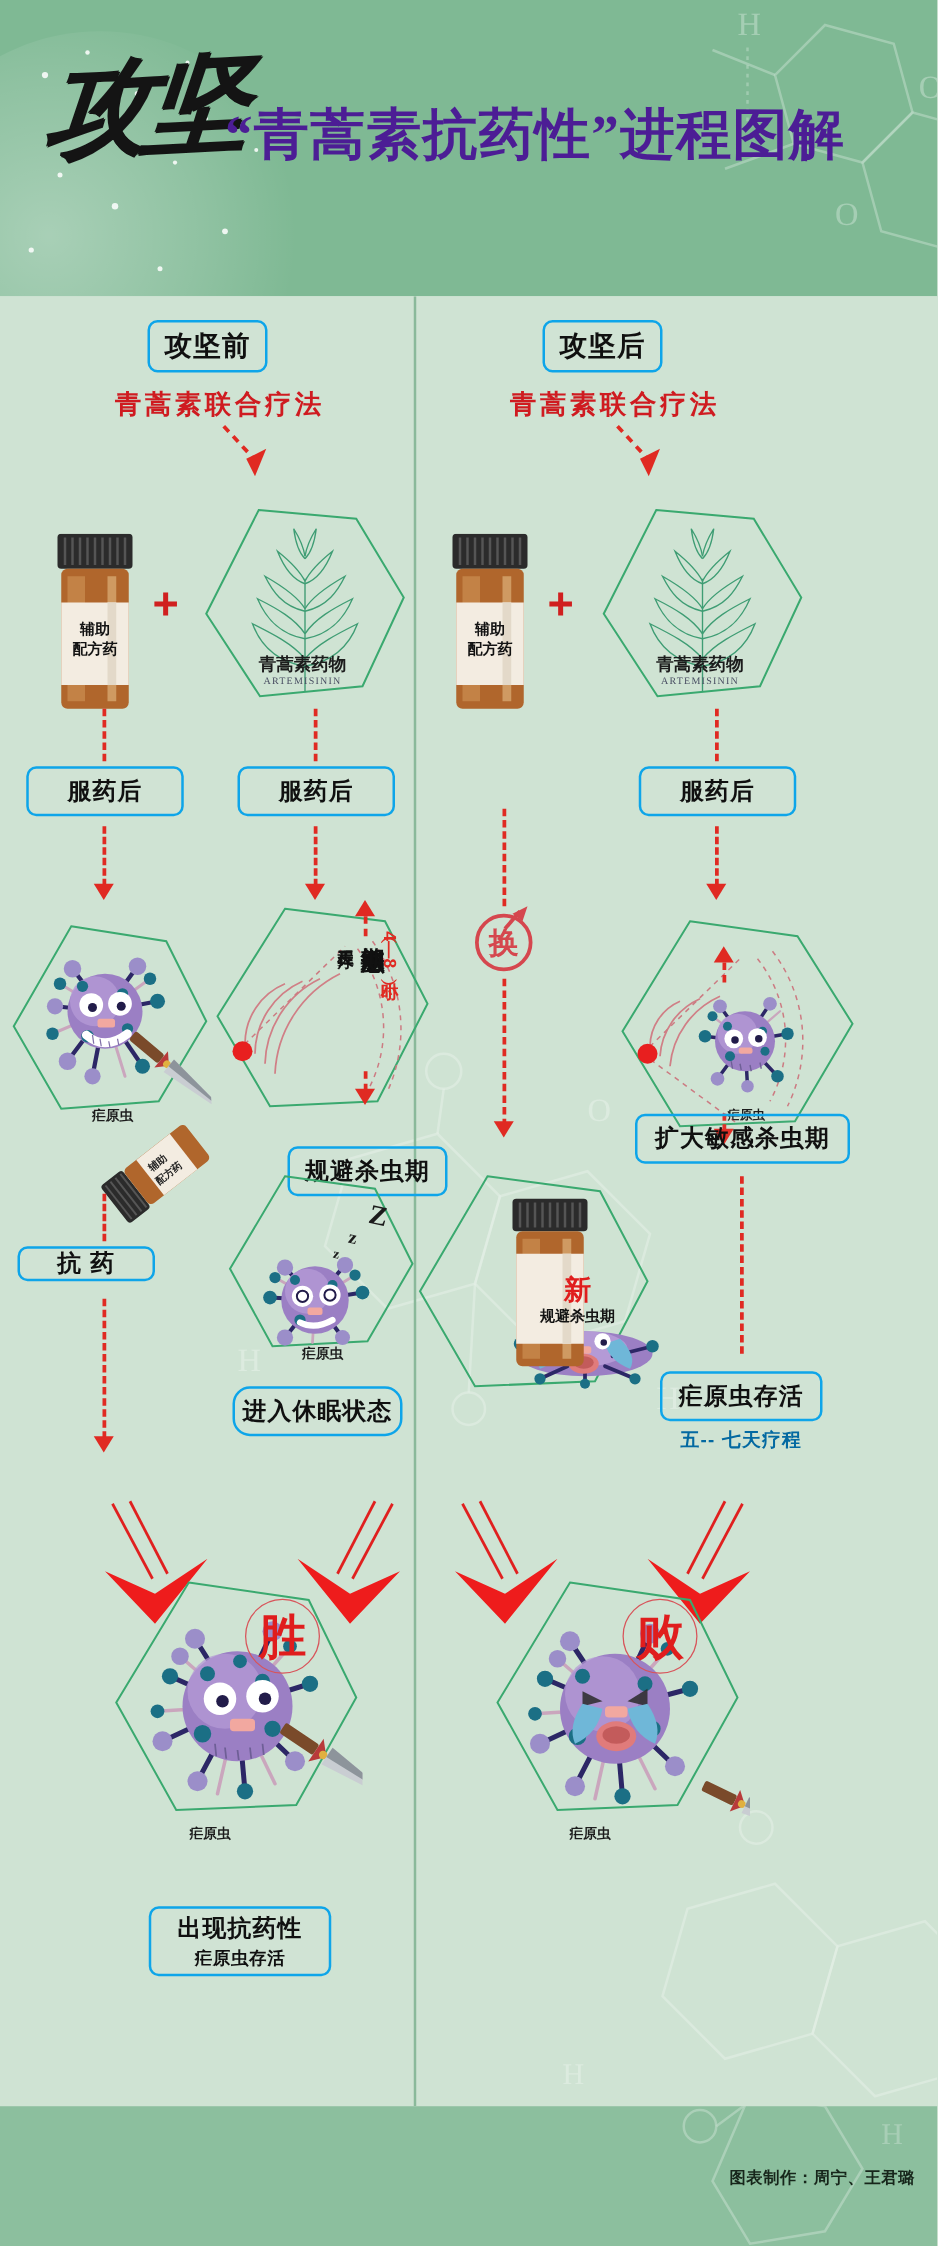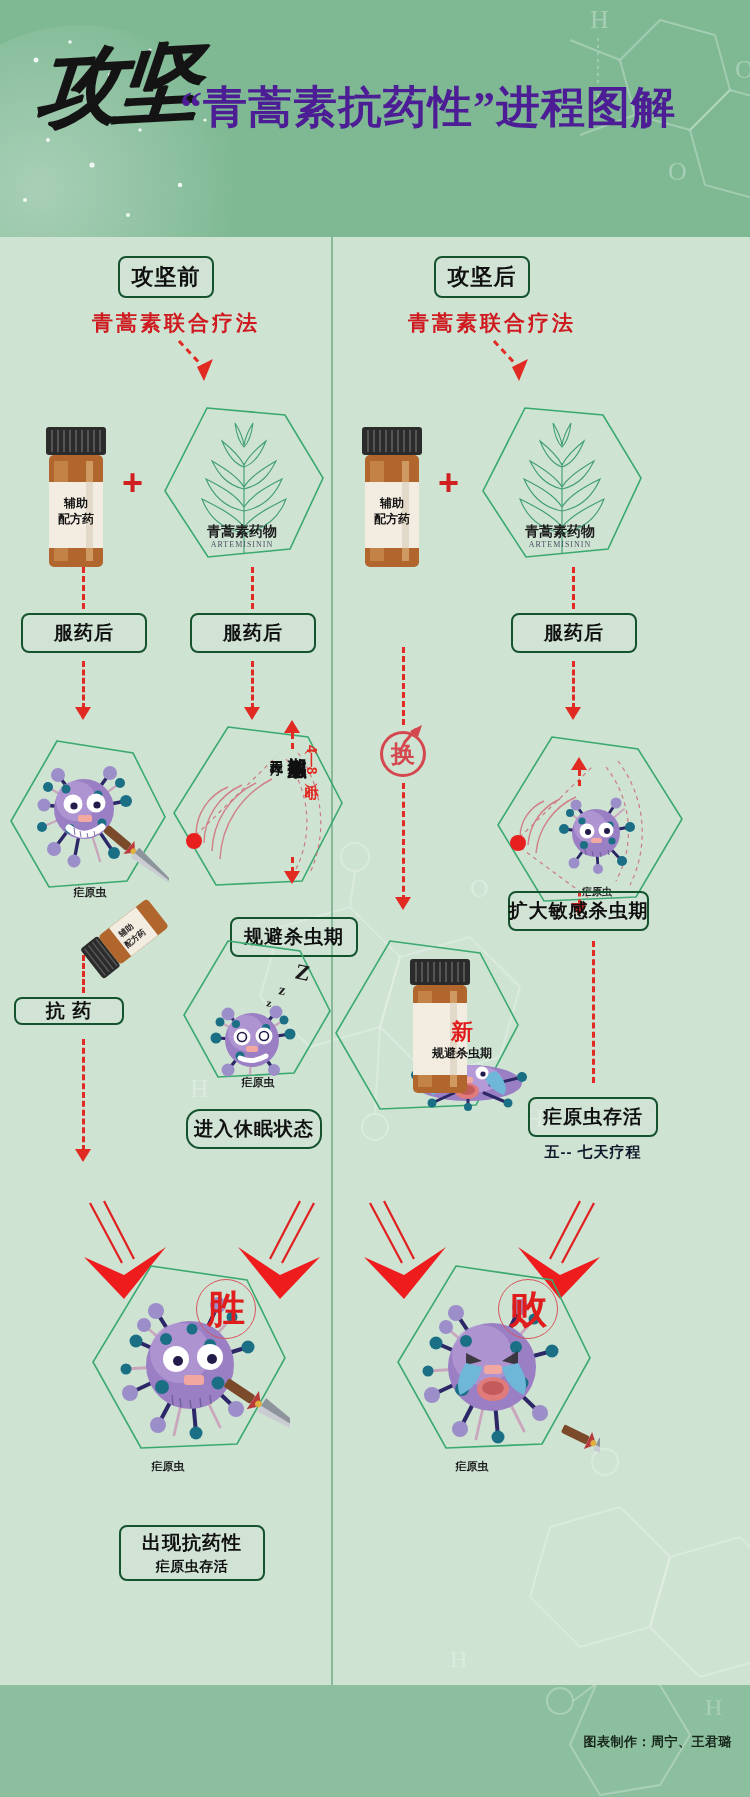--- a/index.html
+++ b/index.html
@@ -63,41 +63,41 @@
   }
   .divider {
     position: absolute; left: 331px; top: 0; width: 2px; height: 1448px;
     background: #8ab99a;
   }
   .bg-watermark { position: absolute; opacity: .45; pointer-events: none; }
 
   
   .lbl-box {
     position: absolute;
-    border: 2px solid #14532d; border-radius: 8px;
+    border: 2px solid #0ea5e9; border-radius: 8px;
     background: rgba(255,255,255,0.03);
     display: flex; flex-direction: column;
     align-items: center; justify-content: center;
     color: #101010; font-weight: bold;
     padding: 3px 26px;
     text-align: center;
     white-space: nowrap;
   }
   .lbl-box .l1 { font-size: 19px; letter-spacing: 1px; }
   .lbl-box .l2 { font-size: 14px; letter-spacing: .5px; margin-top: 2px; }
   .lbl-box.big .l1 { font-size: 22px; }
 
   .red-head {
     position: absolute;
     color: #cf1b20; font-weight: bold;
     font-family: "Liberation Serif", "DejaVu Serif", serif;
     font-size: 21px; letter-spacing: 3px; white-space: nowrap;
   }
   .red-sub {
-    position: absolute; color: #0f172a; font-weight: bold;
+    position: absolute; color: #0369a1; font-weight: bold;
     font-size: 15px; letter-spacing: 1px; white-space: nowrap;
   }
 
   .dash-v {
     position: absolute; width: 0;
     border-left: 3px dashed #e02a22;
   }
   .arrowhead {
     position: absolute; width: 0; height: 0;
     border-left: 8px solid transparent; border-right: 8px solid transparent;
@@ -746,21 +746,21 @@
         <line x1="60" y1="75" x2="61" y2="80"></line>
           <line x1="68" y1="73" x2="69" y2="78"></line>
       </g>
     </svg>
     <div class="cap" style="left:568px;top:648px;width:58px;font-size:10px;">疟原虫</div>
     <div class="arrowhead up" style="left:571px;top:520px;"></div>
     <div class="dash-v" style="left:578px;top:533px;height:16px;"></div>
     <div class="dash-v" style="left:578px;top:654px;height:14px;"></div>
     <div class="arrowhead" style="left:571px;top:666px;"></div>
 
-    <div class="lbl-box" style="left:508px;top:654px;width:141px;height:40px;">
+    <div class="lbl-box" style="left:508px;top:654px;width:172px;height:40px;">
       <span class="l1">扩大敏感杀虫期</span>
     </div>
 
     <div class="dash-v" style="left:592px;top:704px;height:142px;"></div>
 
     <div class="lbl-box" style="left:528px;top:860px;width:130px;height:40px;">
       <span class="l1">疟原虫存活</span>
     </div>
     <div class="red-sub" style="left:528px;top:906px;width:130px;text-align:center;">五-- 七天疗程</div>
 

